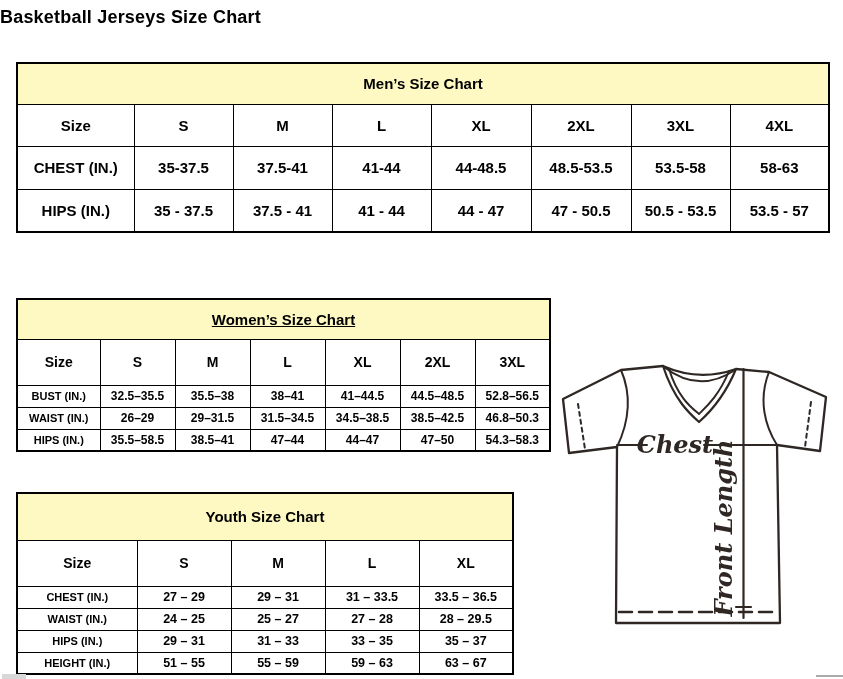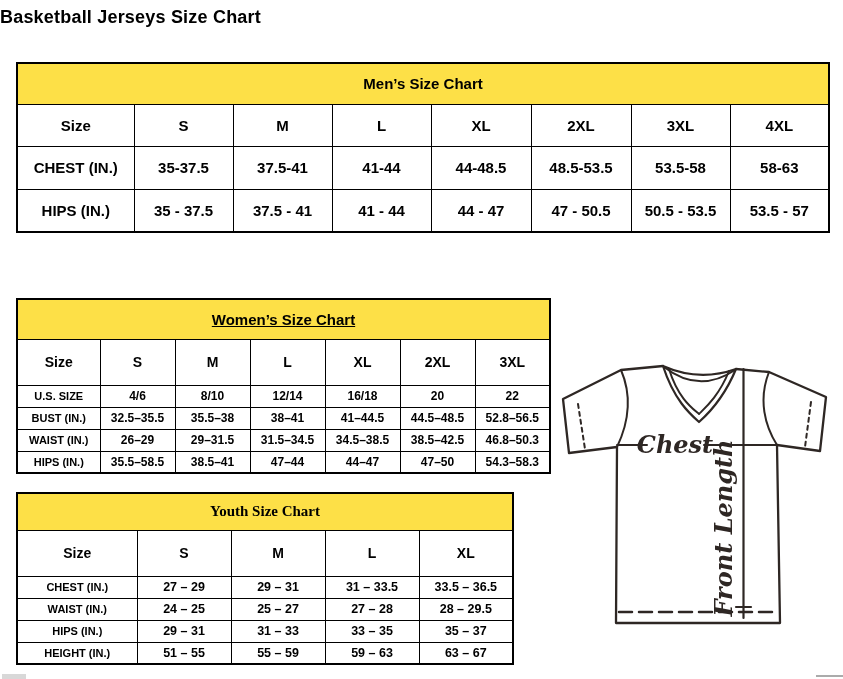--- a/index.html
+++ b/index.html
@@ -11,35 +11,35 @@
     position:absolute;top:7px;left:0;width:812px;text-align:left;
     font-size:18px;font-weight:bold;letter-spacing:.2px;
   }
   table.sizetable{
     position:absolute;border-collapse:collapse;table-layout:fixed;
     border:2px solid #000;text-align:center;font-weight:bold;color:#000;
   }
   table.sizetable th,table.sizetable td{
     border:1px solid #000;padding:0;vertical-align:middle;overflow:hidden;white-space:nowrap;
   }
-  .band{background:#fde047;font-size:15px;font-weight:bold;}
+  .band{background:#fef9c3;font-size:15px;font-weight:bold;}
   
   #mens{left:16px;top:62px;width:812px;}
   #mens .band-row{height:41px;}
   #mens .cols-row{height:42px;font-size:15px;}
   #mens .data-row{height:43px;font-size:15px;}
   
   #womens{left:16px;top:298px;width:533px;}
   #womens .band-row{height:40px;text-decoration:underline;}
   #womens .cols-row{height:46px;font-size:14px;}
   #womens .data-row{height:22px;font-size:12px;}
   #womens .rowlabel{font-size:11px;}
   
   #youth{left:16px;top:492px;width:496px;}
-  #youth .band-row{height:37px;font-family:Liberation Serif, serif;}
+  #youth .band-row{height:47px;}
   #youth .cols-row{height:46px;font-size:14px;}
   #youth .data-row{height:22px;font-size:12.5px;}
   #youth .rowlabel{font-size:11px;}
   
   #jersey{position:absolute;left:553px;top:356px;width:288px;height:280px;}
   #jersey path,#jersey line{fill:none;stroke:#2e2724;stroke-linejoin:round;stroke-linecap:round;}
   #jersey text{
     font-family:"DejaVu Serif",serif;font-style:italic;font-weight:bold;
     fill:#2e2724;stroke:none;
   }
@@ -120,29 +120,20 @@
       <th>Size</th>
       <th>S</th>
       <th>M</th>
       <th>L</th>
       <th>XL</th>
       <th>2XL</th>
       <th>3XL</th>
     </tr>
   </thead>
   <tbody>
-    <tr class="data-row">
-      <td class="rowlabel">U.S. SIZE</td>
-      <td>4/6</td>
-      <td>8/10</td>
-      <td>12/14</td>
-      <td>16/18</td>
-      <td>20</td>
-      <td>22</td>
-    </tr>
     <tr class="data-row">
       <td class="rowlabel">BUST (IN.)</td>
       <td>32.5–35.5</td>
       <td>35.5–38</td>
       <td>38–41</td>
       <td>41–44.5</td>
       <td>44.5–48.5</td>
       <td>52.8–56.5</td>
     </tr>
     <tr class="data-row">

